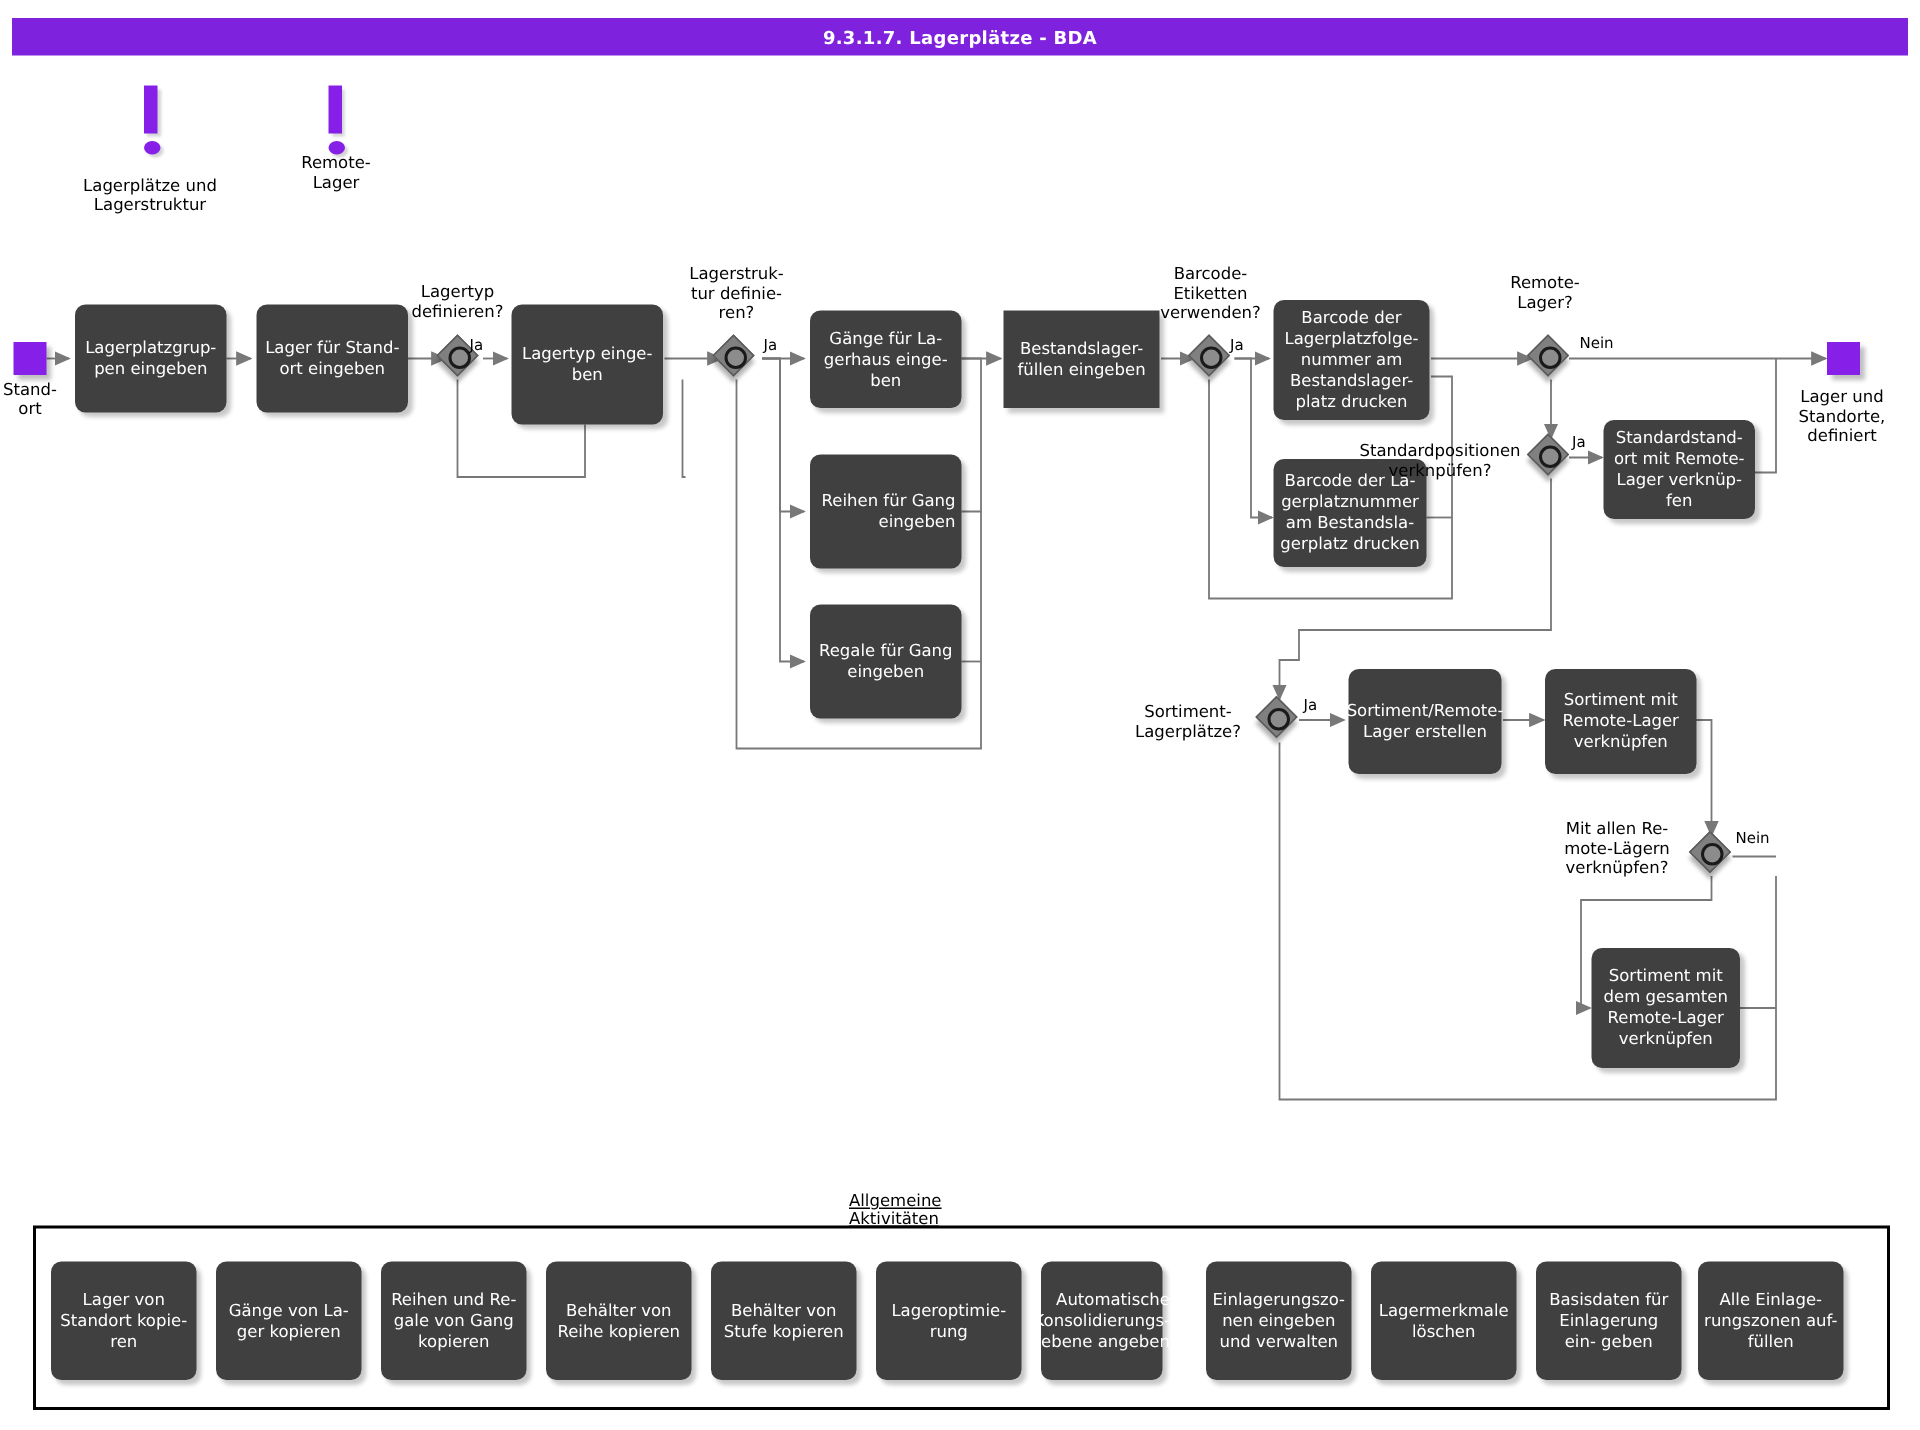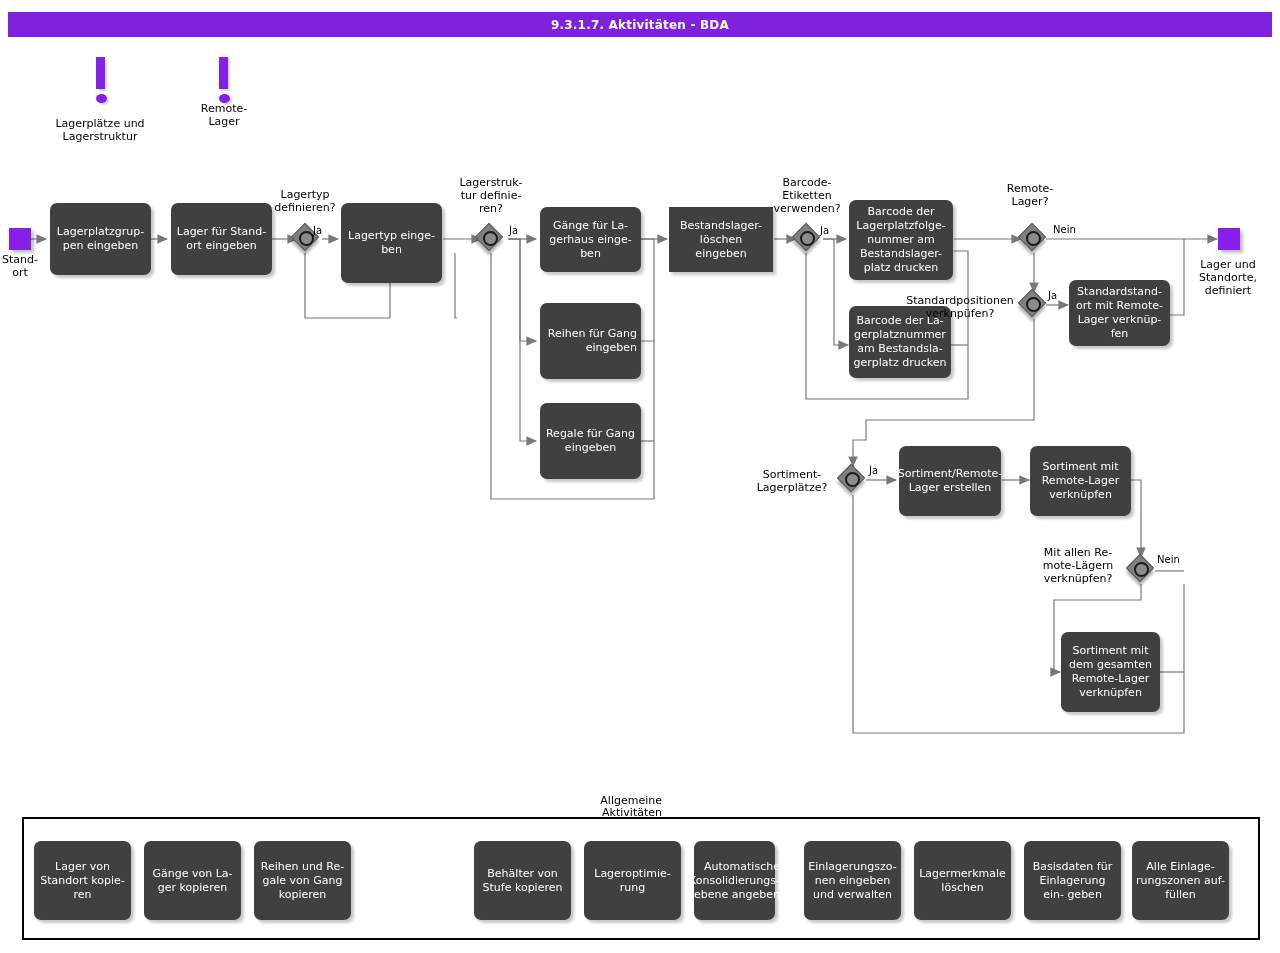--- a/index.html
+++ b/index.html
@@ -44,29 +44,29 @@
   
   .bang{position:absolute;z-index:3;}
   .bang .bar{position:absolute;left:0;top:0;width:9px;height:32px;background:#8620e8;
              box-shadow:2px 2px 2px rgba(0,0,0,.18);}
   .bang .dot{position:absolute;left:0px;top:37px;width:11px;height:9px;border-radius:50%;
              background:#8620e8;box-shadow:2px 2px 2px rgba(0,0,0,.18);}
 
   
   .group{position:absolute;border:2px solid #000000;background:transparent;z-index:2;}
   .group-label{position:absolute;font-size:11px;line-height:12px;color:#000;
-               text-align:right;z-index:1;}
+               text-align:left;z-index:1;text-decoration:underline;}
 </style>
 </head>
 <body>
 
 <div id="canvas">
 
   <div class="titlebar">
-    <span>9.3.1.7. Aktivitäten - BDA</span>
+    <span>9.3.1.7. Lagerplätze - BDA</span>
   </div>
 
   <svg class="links" viewBox="0 0 1280 953" xmlns="http://www.w3.org/2000/svg">
     <defs>
       <marker id="ah" markerWidth="9" markerHeight="8" refX="8" refY="4" orient="auto">
         <path d="M0,0 L9,4 L0,8 z" fill="#787878"></path>
       </marker>
     </defs>
     <g fill="none" stroke="#787878" stroke-width="1.2" marker-end="url(#ah)">
 
@@ -171,21 +171,21 @@
 eingeben</span>
     </div>
 
   <div class="task" style="left:540px;top:403px;width:101px;height:76px;">
     <span>Regale für Gang
 eingeben</span>
     </div>
 
   <div class="task sq" style="left:669px;top:207px;width:104px;height:65px;">
     <span>Bestandslager-
-löschen  eingeben</span>
+füllen  eingeben</span>
     </div>
 
   <div class="task" style="left:849px;top:200px;width:104px;height:80px;">
     <span>Barcode der
 Lagerplatzfolge-
 nummer   am
 Bestandslager-
 platz   drucken</span>
     </div>
 
@@ -291,20 +291,24 @@
     </div>
   <div class="task" style="left:144px;top:841px;width:97px;height:79px;">
     <span>Gänge von La-
 ger kopieren</span>
     </div>
   <div class="task" style="left:254px;top:841px;width:97px;height:79px;">
     <span>Reihen und Re-
 gale von Gang
 kopieren</span>
     </div>
+  <div class="task" style="left:364px;top:841px;width:97px;height:79px;">
+    <span>Behälter von
+Reihe kopieren</span>
+    </div>
   <div class="task" style="left:474px;top:841px;width:97px;height:79px;">
     <span>Behälter von
 Stufe kopieren</span>
     </div>
   <div class="task" style="left:584px;top:841px;width:97px;height:79px;">
     <span>Lageroptimie-
 rung</span>
     </div>
   <div class="task" style="left:694px;top:841px;width:81px;height:79px;text-align:right;">
     <span>Automatische

